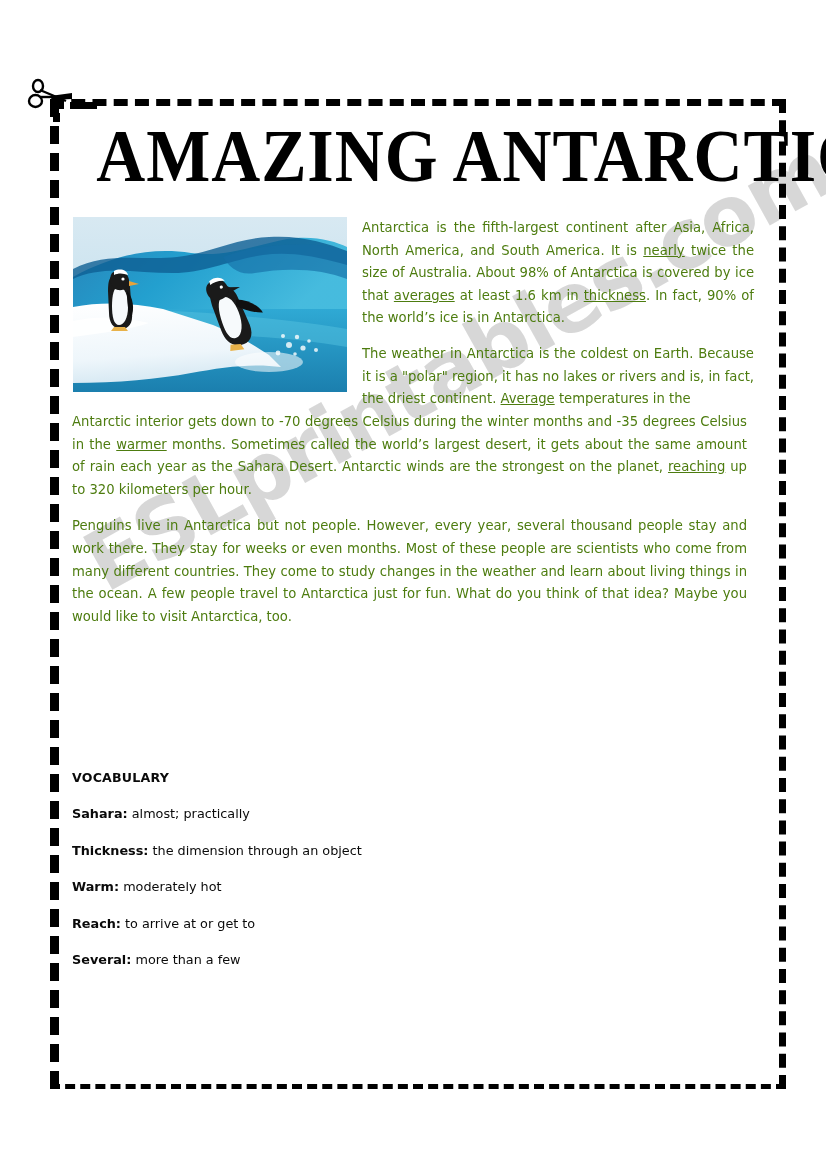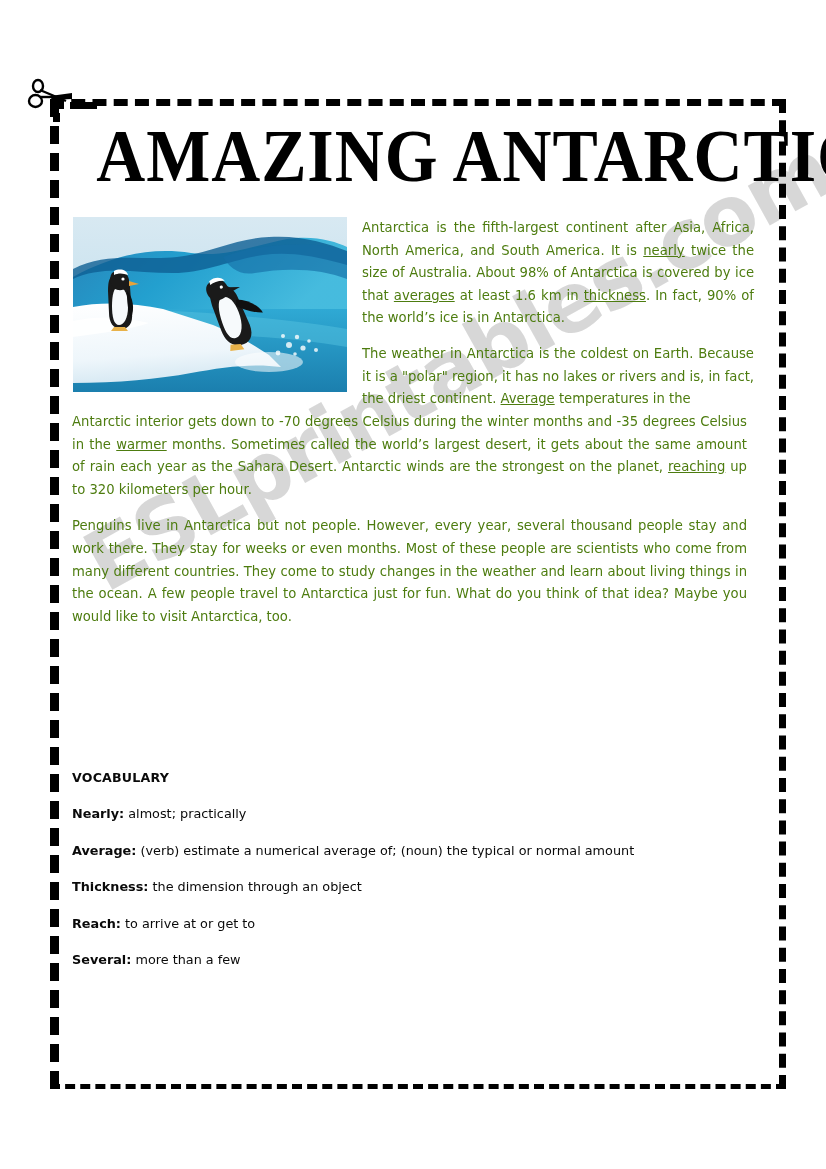--- a/index.html
+++ b/index.html
@@ -257,22 +257,22 @@
       </div>
 
     <div id="full-text" class="article">
         <p><span>Antarctic interior gets down to -70 degrees Celsius during the winter months and -35 degrees Celsius in the </span><span class="u">warmer</span><span> months. Sometimes called the world’s largest desert, it gets about the same amount of rain each year as the Sahara Desert. Antarctic winds are the strongest on the planet, </span><span class="u">reaching</span><span> up to 320 kilometers per hour.</span></p>
         <p><span>Penguins live in Antarctica but not people. However, every year, several thousand people stay and work there. They stay for weeks or even months. Most of these people are scientists who come from many different countries. They come to study changes in the weather and learn about living things in the ocean. A few people travel to Antarctica just for fun.  What do you think of that idea? Maybe you would like to visit Antarctica, too.</span></p>
       </div>
 
     <div id="vocab">
       <div id="vocab-heading">VOCABULARY</div>
       <div id="vocab-list">
-          <div class="vocab-row"><span class="vocab-term">Nearly:</span><span> almost; practically</span></div>
-          <div class="vocab-row"><span class="vocab-term">Average:</span><span> (verb) estimate a numerical average of; (noun) the typical or normal amount</span></div>
+          <div class="vocab-row"><span class="vocab-term">Sahara:</span><span> almost; practically</span></div>
           <div class="vocab-row"><span class="vocab-term">Thickness:</span><span> the dimension through an object</span></div>
+          <div class="vocab-row"><span class="vocab-term">Warm:</span><span> moderately hot</span></div>
           <div class="vocab-row"><span class="vocab-term">Reach:</span><span> to arrive at or get to</span></div>
           <div class="vocab-row"><span class="vocab-term">Several:</span><span> more than a few</span></div>
         </div>
     </div>
 
   </div>
 </div>
 
 </body></html>

